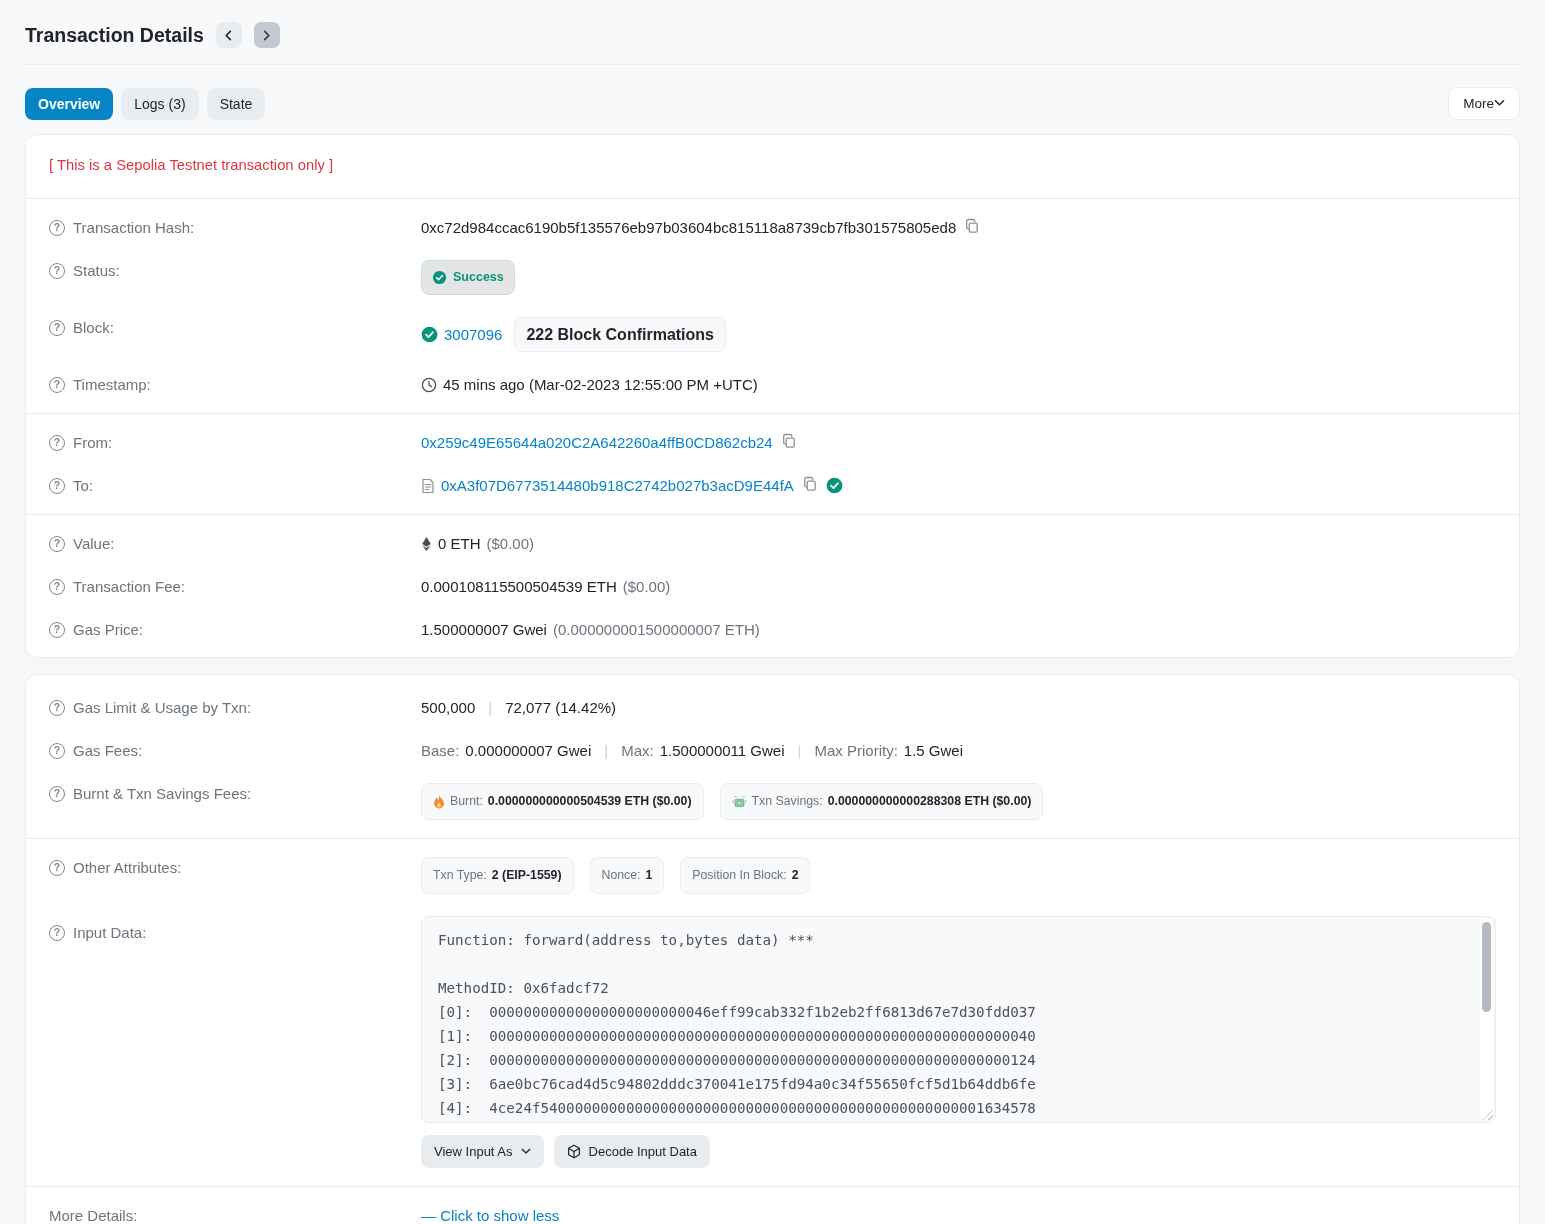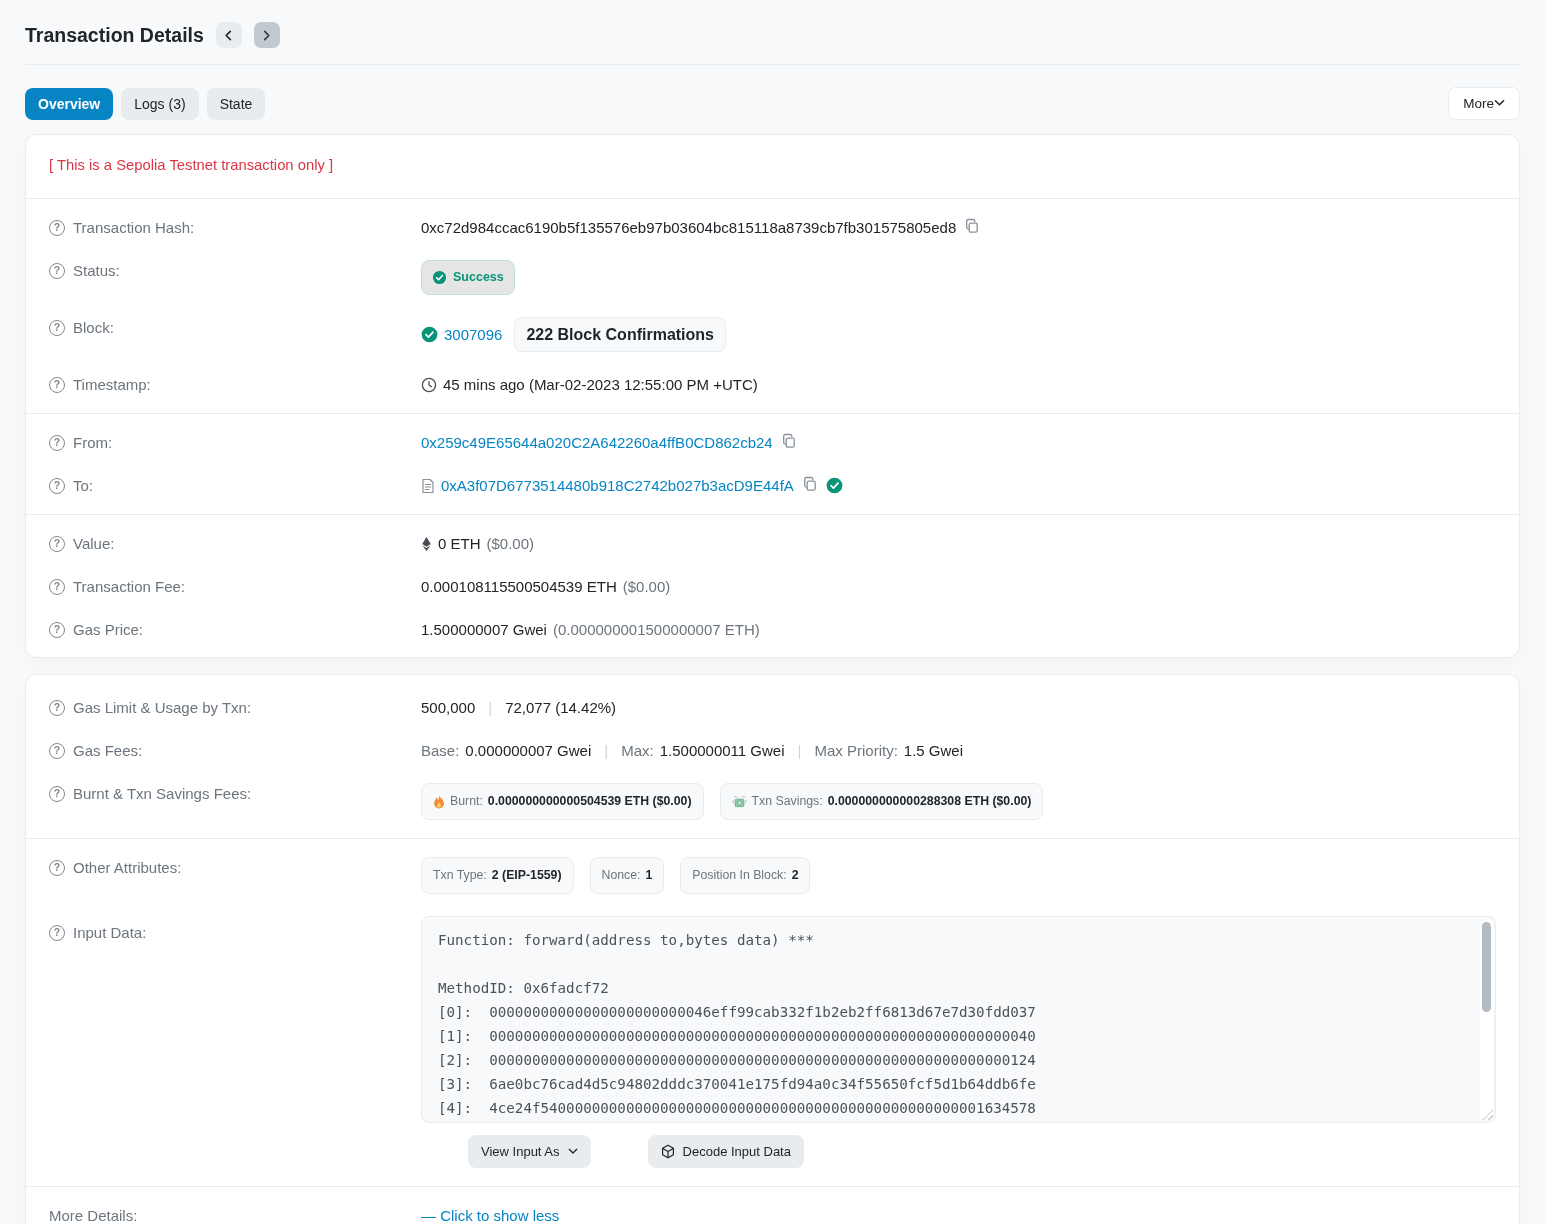--- a/index.html
+++ b/index.html
@@ -47,21 +47,21 @@
   .pill-badge b { color:#212529; font-weight:700; }
 
   
   .input-col { flex:1; min-width:0; }
   .code-box { position:relative; background:#f8f9fa; border:1px solid #e9ecef; border-radius:8px; height:207px; overflow:hidden; padding:11px 26px 0 16px; font-family:"DejaVu Sans Mono", monospace; font-size:14.2px; color:#4b5259; }
   .code-line { height:24px; line-height:24px; white-space:pre; overflow:hidden; }
   .sb-track { position:absolute; top:2px; bottom:2px; right:2px; width:13px; background:#fff; border-radius:7px; }
   .sb-thumb { position:absolute; top:3px; right:2px; width:9px; height:45%; background:#b3bac2; border-radius:5px; cursor:pointer; }
   .resize-corner { position:absolute; right:2px; bottom:2px; width:11px; height:11px; background:repeating-linear-gradient(135deg,#c1c7cd 0 1px,transparent 1px 4px); clip-path:polygon(100% 0,100% 100%,0 100%); }
   .input-actions { display:flex; gap:10px; margin-top:12px; }
-  .input-btn { background:#e9ecef; border:none; border-radius:8px; padding:9px 13px; font-size:13px; font-weight:500; color:#212529; display:inline-flex; align-items:center; gap:8px; cursor:pointer; font-family:inherit;margin-left:47px; }
+  .input-btn { background:#e9ecef; border:none; border-radius:8px; padding:9px 13px; font-size:13px; font-weight:500; color:#212529; display:inline-flex; align-items:center; gap:8px; cursor:pointer; font-family:inherit; }
 </style>
 </head>
 <body>
 
 <div class="container">
 
   <div class="page-header">
     <h1 class="page-title">Transaction Details</h1>
     <button class="nav-btn prev">
       <span>

